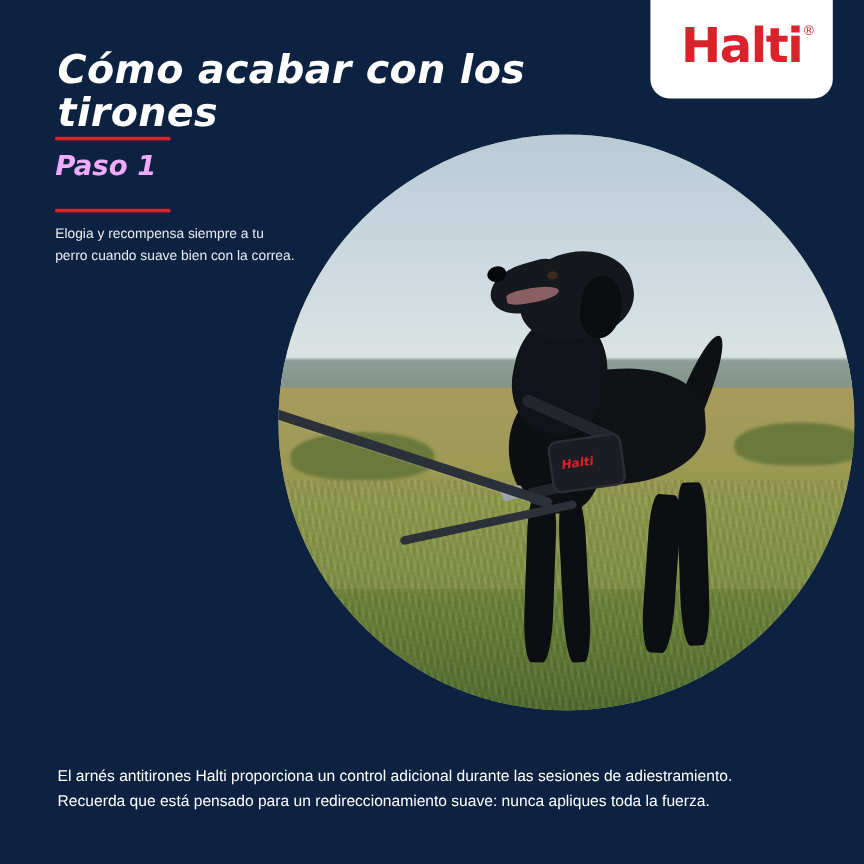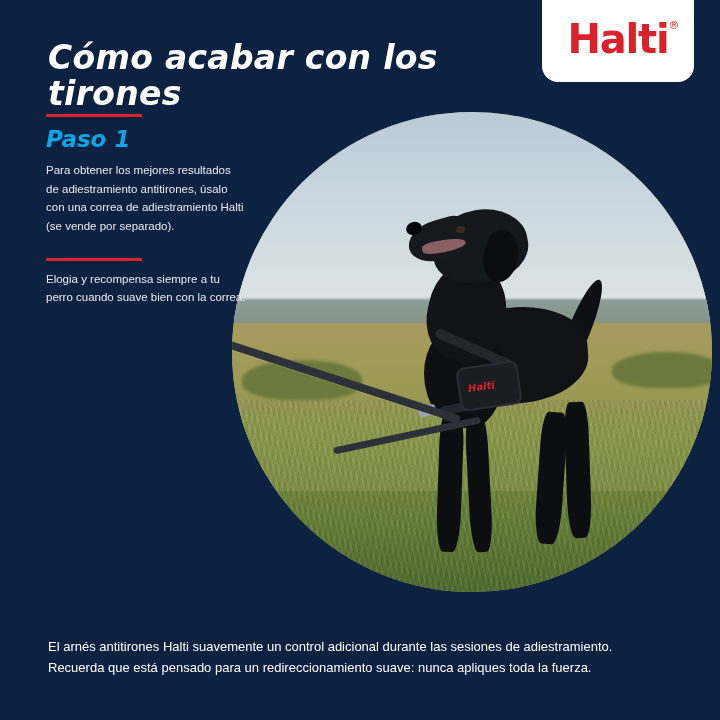--- a/index.html
+++ b/index.html
@@ -268,21 +268,21 @@
     left: 46px; top: 114px;
     width: 200px;
   }
   .step { margin-bottom: 22px; }
   .step-rule {
     width: 96px; height: 3px;
     background: #d9222a;
     margin-bottom: 9px;
   }
   .step-title {
-    color: #0ea5e9;
+    color: #f0abfc;
     font-family: "DejaVu Sans", sans-serif;
     font-size: 23px;
     font-weight: bold;
     font-style: italic;
     margin-bottom: 9px;
   }
   .step-body {
     color: #e7ecf2;
     font-size: 11.5px;
     line-height: 1.62;
@@ -344,23 +344,22 @@
       <span class="logo-reg">®</span>
     </div>
   </div>
 
   <h1 class="title">Cómo acabar con los tirones</h1>
 
   <div class="steps">
     <div class="step">
       <div class="step-rule"></div>
       <div class="step-title">Paso 1</div>
-      <div class="step-body">Para obtener los mejores resultados de adiestramiento antitirones, úsalo con una correa de adiestramiento Halti (se vende por separado).</div>
     </div>
     <div class="step">
       <div class="step-rule"></div>
       <div class="step-body">Elogia y recompensa siempre a tu perro cuando suave bien con la correa.</div>
     </div>
   </div>
 
-  <p class="footer">El arnés antitirones Halti suavemente un control adicional durante las sesiones de adiestramiento. Recuerda que está pensado para un redireccionamiento suave: nunca apliques toda la fuerza.</p>
+  <p class="footer">El arnés antitirones Halti proporciona un control adicional durante las sesiones de adiestramiento. Recuerda que está pensado para un redireccionamiento suave: nunca apliques toda la fuerza.</p>
 
 </div>
 
 </body></html>

